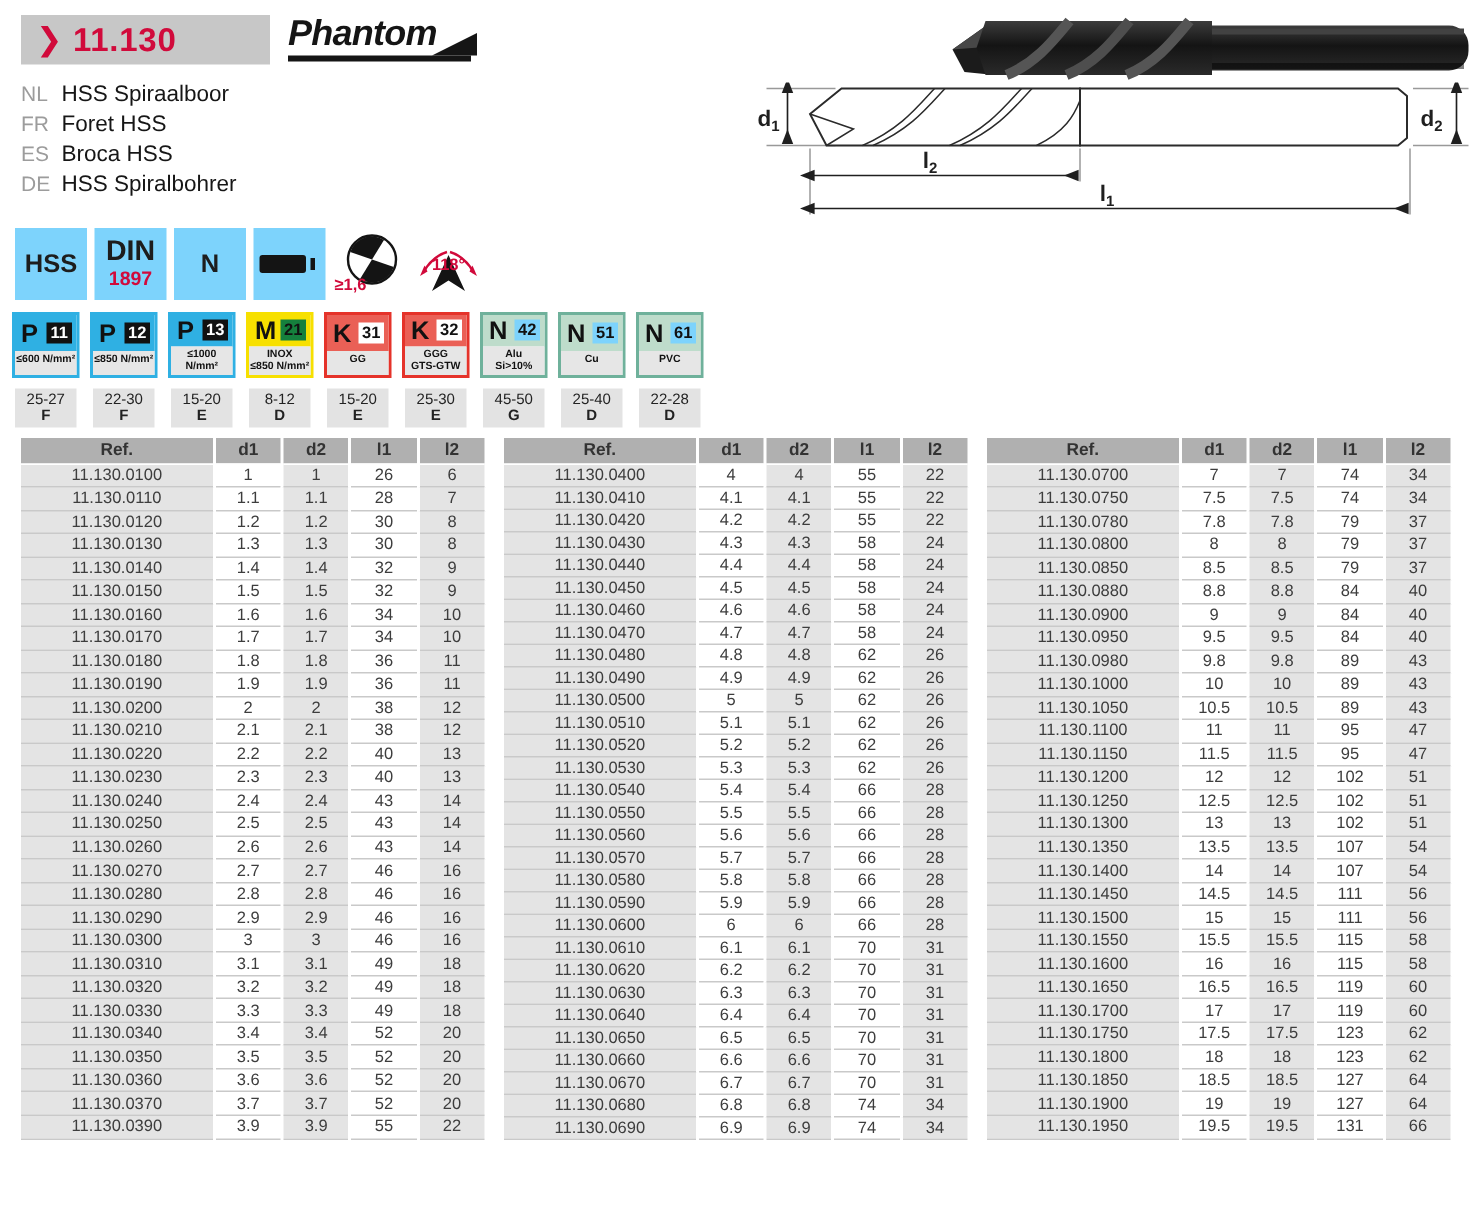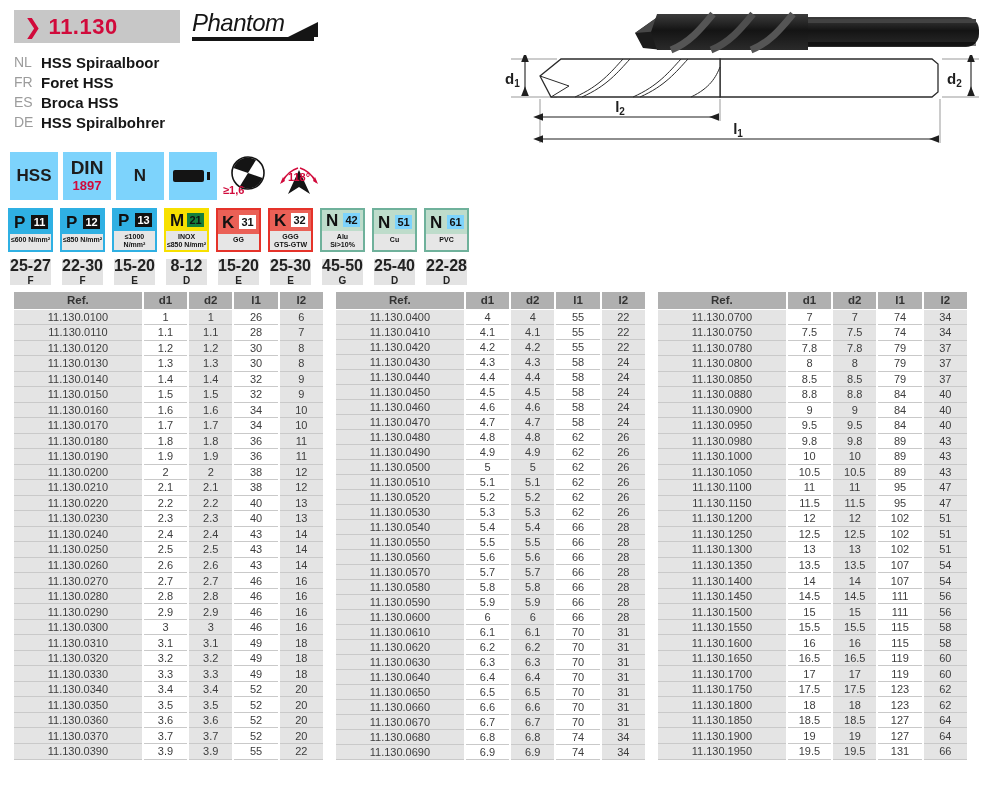--- a/index.html
+++ b/index.html
@@ -7,29 +7,29 @@
     font-family:"Liberation Sans","DejaVu Sans",sans-serif; }
   .page { position:relative; width:983px; height:807px; }
 
   
   .code-badge { position:absolute; left:14px; top:10px; width:166px; height:33px;
     background:#c7c7c7; display:flex; align-items:center; padding-left:10px; gap:7px; }
   .code-chev { color:#d10a3b; font-size:21px; font-weight:bold; line-height:1; }
   .code-text { color:#d10a3b; font-size:22px; font-weight:bold; letter-spacing:.5px; }
 
   .brand { position:absolute; left:192px; top:9px; width:150px; height:36px; }
-  .brand-text { font-size:24px; font-weight:normal; font-style:italic; color:#151515; letter-spacing:-.5px; }
+  .brand-text { font-size:24px; font-weight:bold; font-style:italic; color:#151515; letter-spacing:-.5px; }
   .brand-bar { position:absolute; left:0; top:28px; width:122px; height:4px; background:#151515; }
   .brand-tri { position:absolute; left:96px; top:13px; width:0; height:0;
     border-bottom:15px solid #151515; border-left:30px solid transparent; }
 
   .langs { position:absolute; left:14px; top:52px; }
   .lang-row { display:flex; height:20px; align-items:center; }
   .lang-code { width:27px; color:#9c9c9c; font-size:14px; }
-  .lang-text { color:#161616; font-size:15px; font-weight:bold; }
+  .lang-text { color:#161616; font-size:15px; font-weight:normal; }
 
   
   .icons-row { position:absolute; left:10px; top:152px; display:flex; gap:5px; }
   .spec-box { width:48px; height:48px; background:#7dd3fc; display:flex; flex-direction:column;
     align-items:center; justify-content:center; position:relative; }
   .spec-box.plain { background:transparent; }
   .spec-hss, .spec-n { font-size:17px; font-weight:bold; color:#1d1d1d; }
   .spec-din1 { font-size:19px; font-weight:bold; color:#1d1d1d; line-height:1.1; }
   .spec-din2 { font-size:13px; font-weight:bold; color:#d10a3b; line-height:1.1; }
   .web-label { position:absolute; left:1px; bottom:4px; color:#d10a3b; font-size:11px; font-weight:bold; }
@@ -51,21 +51,21 @@
   .mat-yellow .mat-num { background:#15803d; color:#111; }
   .mat-red    { border-color:#e5332a; } .mat-red .mat-top    { background:#ea6056; }
   .mat-red .mat-num { background:#fff; color:#111; }
   .mat-green  { border-color:#6fb19b; } .mat-green .mat-top  { background:#bedccb; }
   .mat-green .mat-num { background:#7dd3fc; color:#111; }
 
   
   .speeds-row { position:absolute; left:10px; top:259px; display:flex; gap:11px; }
   .speed-box { width:41px; height:26px; background:#e3e3e3; display:flex; flex-direction:column;
     align-items:center; justify-content:center; }
-  .speed-range { font-size:16px; font-weight:bold; color:#222; line-height:1.15; }
+  .speed-range { font-size:10px; font-weight:normal; color:#222; line-height:1.15; }
   .speed-grade { font-size:10px; font-weight:bold; color:#222; line-height:1.15; }
 
   
   .tables-wrap { position:absolute; left:14px; top:292px; display:flex; gap:11px; }
   .size-table { border-collapse:collapse; table-layout:fixed; width:311px; }
   .size-table th { background:#b0b0b0; height:17px; font-size:11.5px; font-weight:bold;
     color:#333; border-right:2px solid #fff; border-bottom:1px solid #fff; text-align:center; }
   .size-table td { height:15px; font-size:11px; color:#3d3d3d; text-align:center;
     border-right:2px solid #fff; border-bottom:1px solid #c9c9c9; }
   .size-table .c0 { width:128px; } .size-table .c1,.size-table .c2,

